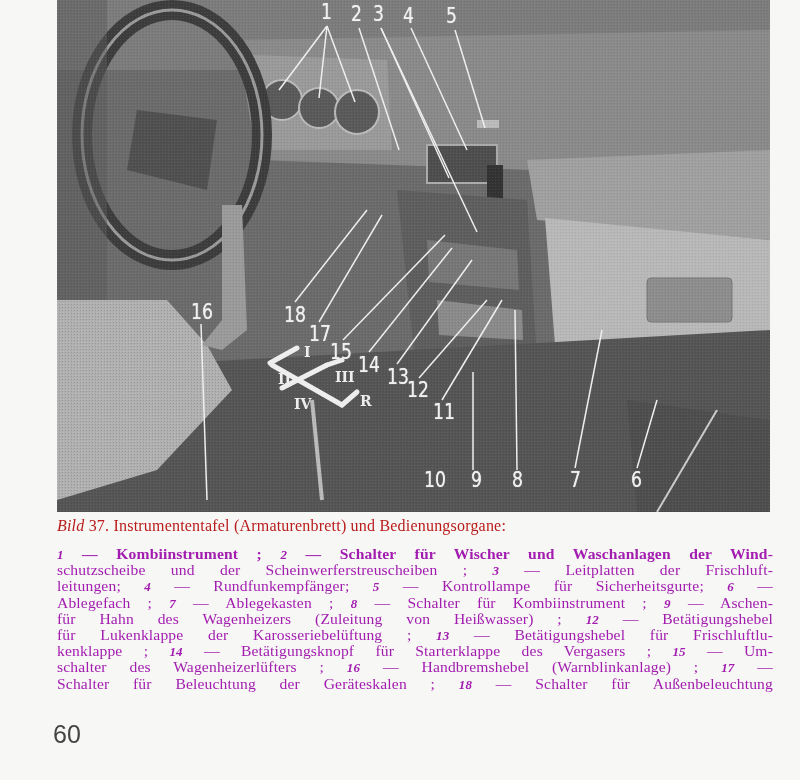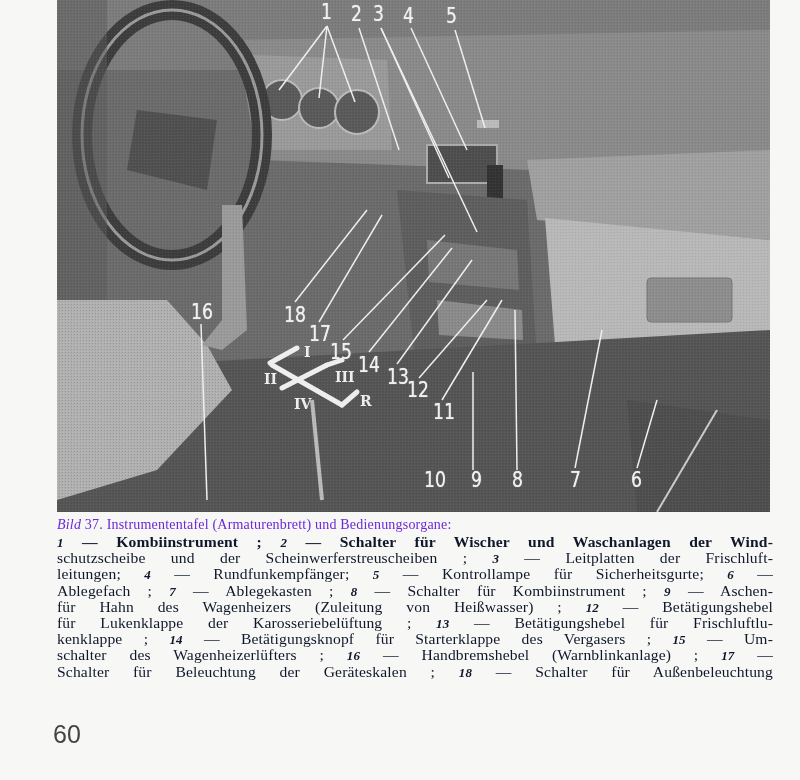--- a/index.html
+++ b/index.html
@@ -2,23 +2,23 @@
 <html><head>
 <meta charset="utf-8">
 <style>
   html,body{margin:0;padding:0;}
   body{width:800px;height:780px;background:#f7f7f5;position:relative;overflow:hidden;font-family:"Liberation Serif","DejaVu Serif",serif;color:#2a2a2a;}
   .photo{position:absolute;left:57px;top:0;width:713px;height:512px;background:#6e6e6e;overflow:hidden;}
   .photo svg{position:absolute;left:0;top:0;width:713px;height:512px;}
   .callout{position:absolute;color:#f0f0f0;font-family:"DejaVu Sans","Liberation Sans",sans-serif;font-size:21px;font-weight:normal;line-height:1;text-shadow:0 0 1px #ddd;transform:scaleX(0.82);transform-origin:left top;}
   .gear{position:absolute;color:#eeeeee;font-family:"DejaVu Serif",serif;font-size:14px;font-weight:bold;line-height:1;}
   .caption{position:absolute;left:57px;top:517px;width:716px;}
-  .cap-title{font-size:14px;letter-spacing:0.2px;white-space:nowrap;color:#6d28d9;}
+  .cap-title{font-size:16px;letter-spacing:0.2px;white-space:nowrap;color:#b91c1c;}
   .cap-title .bild{font-style:italic;}
-  .cap-body{font-family:"Liberation Serif","DejaVu Serif",serif;font-size:15.6px;line-height:15.2px;text-align:justify;margin-top:1px;color:#0f172a;letter-spacing:0.15px;}
+  .cap-body{font-family:"Liberation Serif","DejaVu Serif",serif;font-size:15.6px;line-height:15.2px;text-align:justify;margin-top:11px;color:#a21caf;letter-spacing:0.15px;}
   .cap-body .num{font-style:italic;font-size:13px;}
   .cap-body .bold{font-weight:bold;}
   .pagenum{position:absolute;left:53px;top:720px;font-family:"Liberation Sans","DejaVu Sans",sans-serif;font-size:25px;color:#444;}
 </style>
 </head>
 <body>
 
 <div class="photo">
   <svg viewBox="0 0 713 512">
     <defs>
@@ -117,21 +117,21 @@
       <div class="callout" style="left: 350px; top: 380px;">12</div>
       <div class="callout" style="left: 376px; top: 402px;">11</div>
       <div class="callout" style="left: 367px; top: 470px;">10</div>
       <div class="callout" style="left: 414px; top: 470px;">9</div>
       <div class="callout" style="left: 455px; top: 470px;">8</div>
       <div class="callout" style="left: 513px; top: 470px;">7</div>
       <div class="callout" style="left: 574px; top: 470px;">6</div>
     </div>
   <div id="gears">
       <div class="gear" style="left: 247px; top: 345px;">I</div>
-      <div class="gear" style="left: 207px; top: 372px;">II</div>
+      <div class="gear" style="left: 221px; top: 372px;">II</div>
       <div class="gear" style="left: 278px; top: 370px;">III</div>
       <div class="gear" style="left: 237px; top: 397px;">IV</div>
       <div class="gear" style="left: 303px; top: 394px;">R</div>
     </div>
 </div>
 
 <div class="caption">
   <div class="cap-title">
     <span class="bild">Bild</span>
     <span>37.</span>

